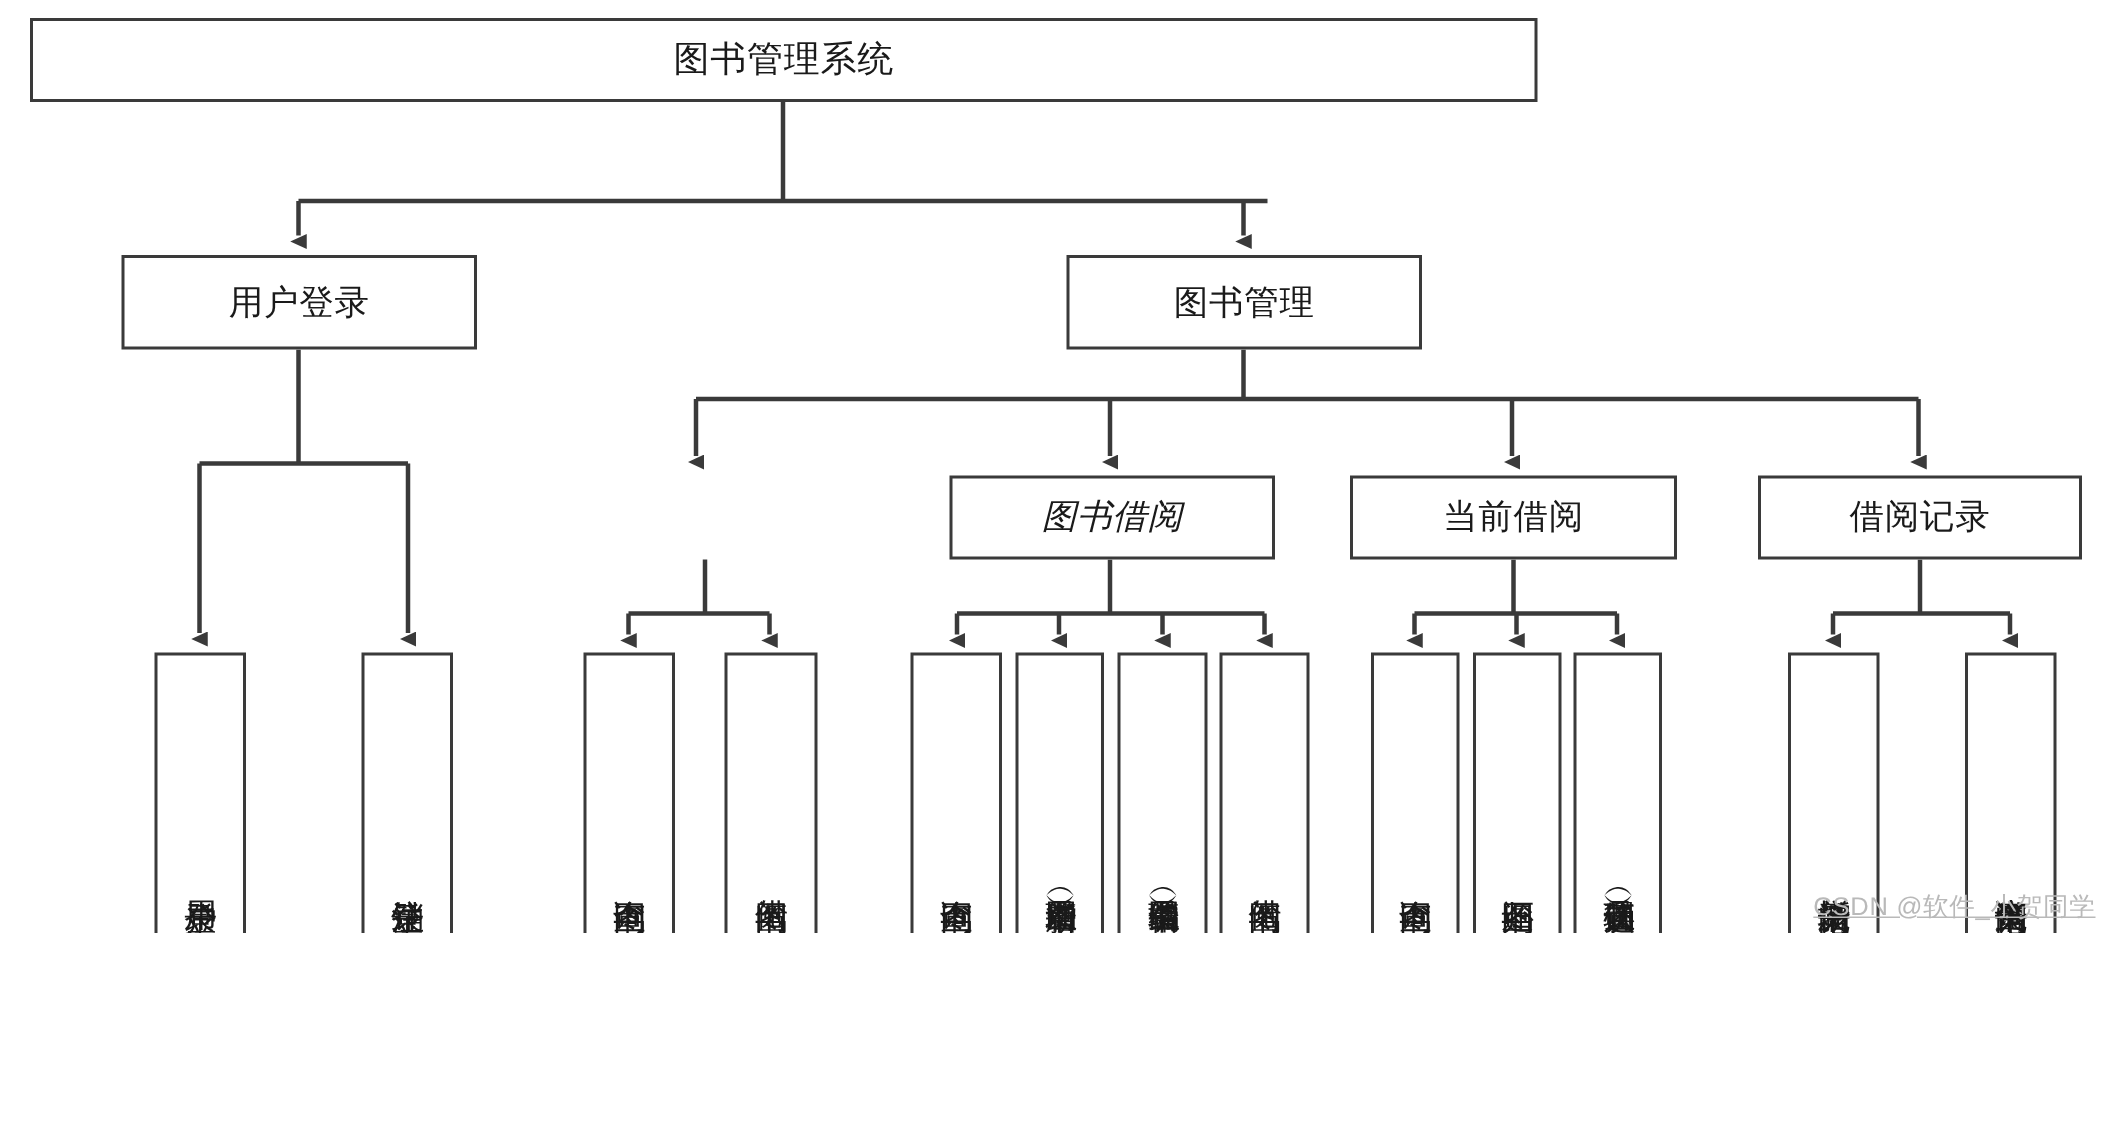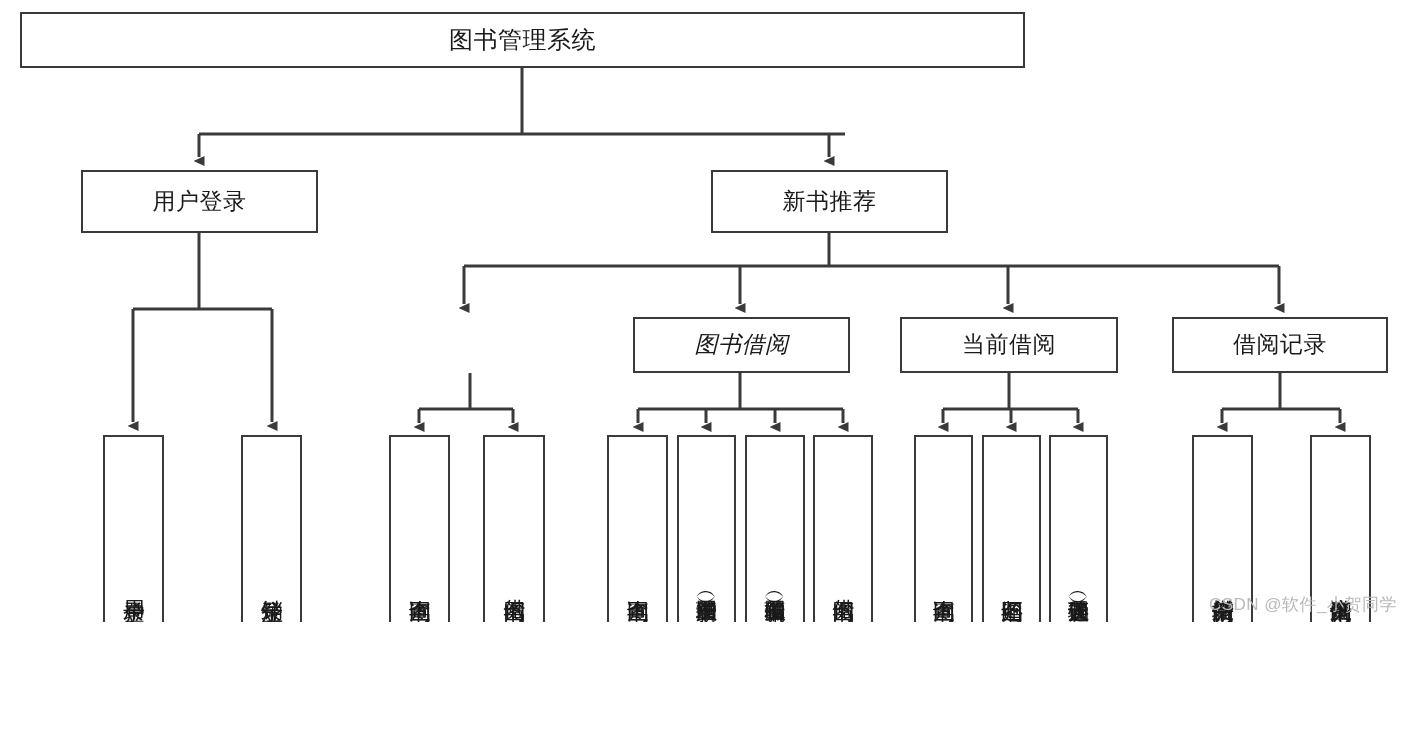--- a/index.html
+++ b/index.html
@@ -68,20 +68,21 @@
     letter-spacing: 0px;
   }
   #watermark {
     position: absolute;
     right: 8px;
     bottom: 6px;
     font-size: 17px;
     color: #b9b9b9;
     letter-spacing: 0.5px;
     white-space: nowrap;
+    text-decoration: underline;
   }
 </style>
 </head>
 <body>
 
 <div id="diagram-root">
 
   <svg id="edge-layer" viewBox="0 0 1405 747" xmlns="http://www.w3.org/2000/svg">
     <defs>
       <marker id="arrow" markerWidth="10" markerHeight="11" refX="1" refY="5.5" orient="auto" markerUnits="userSpaceOnUse">
@@ -133,21 +134,21 @@
   </svg>
 
   <div class="node horiz root" style="left:20px; top:12px; width:1005px; height:56px;">
     <span class="node-label">图书管理系统</span>
   </div>
 
   <div class="node horiz" style="left:81px; top:170px; width:237px; height:63px;">
     <span class="node-label">用户登录</span>
   </div>
   <div class="node horiz" style="left:711px; top:170px; width:237px; height:63px;">
-    <span class="node-label">新书推荐</span>
+    <span class="node-label">图书管理</span>
   </div>
 
   <div class="node horiz" style="left:633px; top:317px; width:217px; height:56px;font-style:italic;">
     <span class="node-label">图书借阅</span>
   </div>
   <div class="node horiz" style="left:1172px; top:317px; width:216px; height:56px;">
     <span class="node-label">借阅记录</span>
   </div>
   <div class="node horiz" style="left:900px; top:317px; width:218px; height:56px;">
     <span class="node-label">当前借阅</span>

